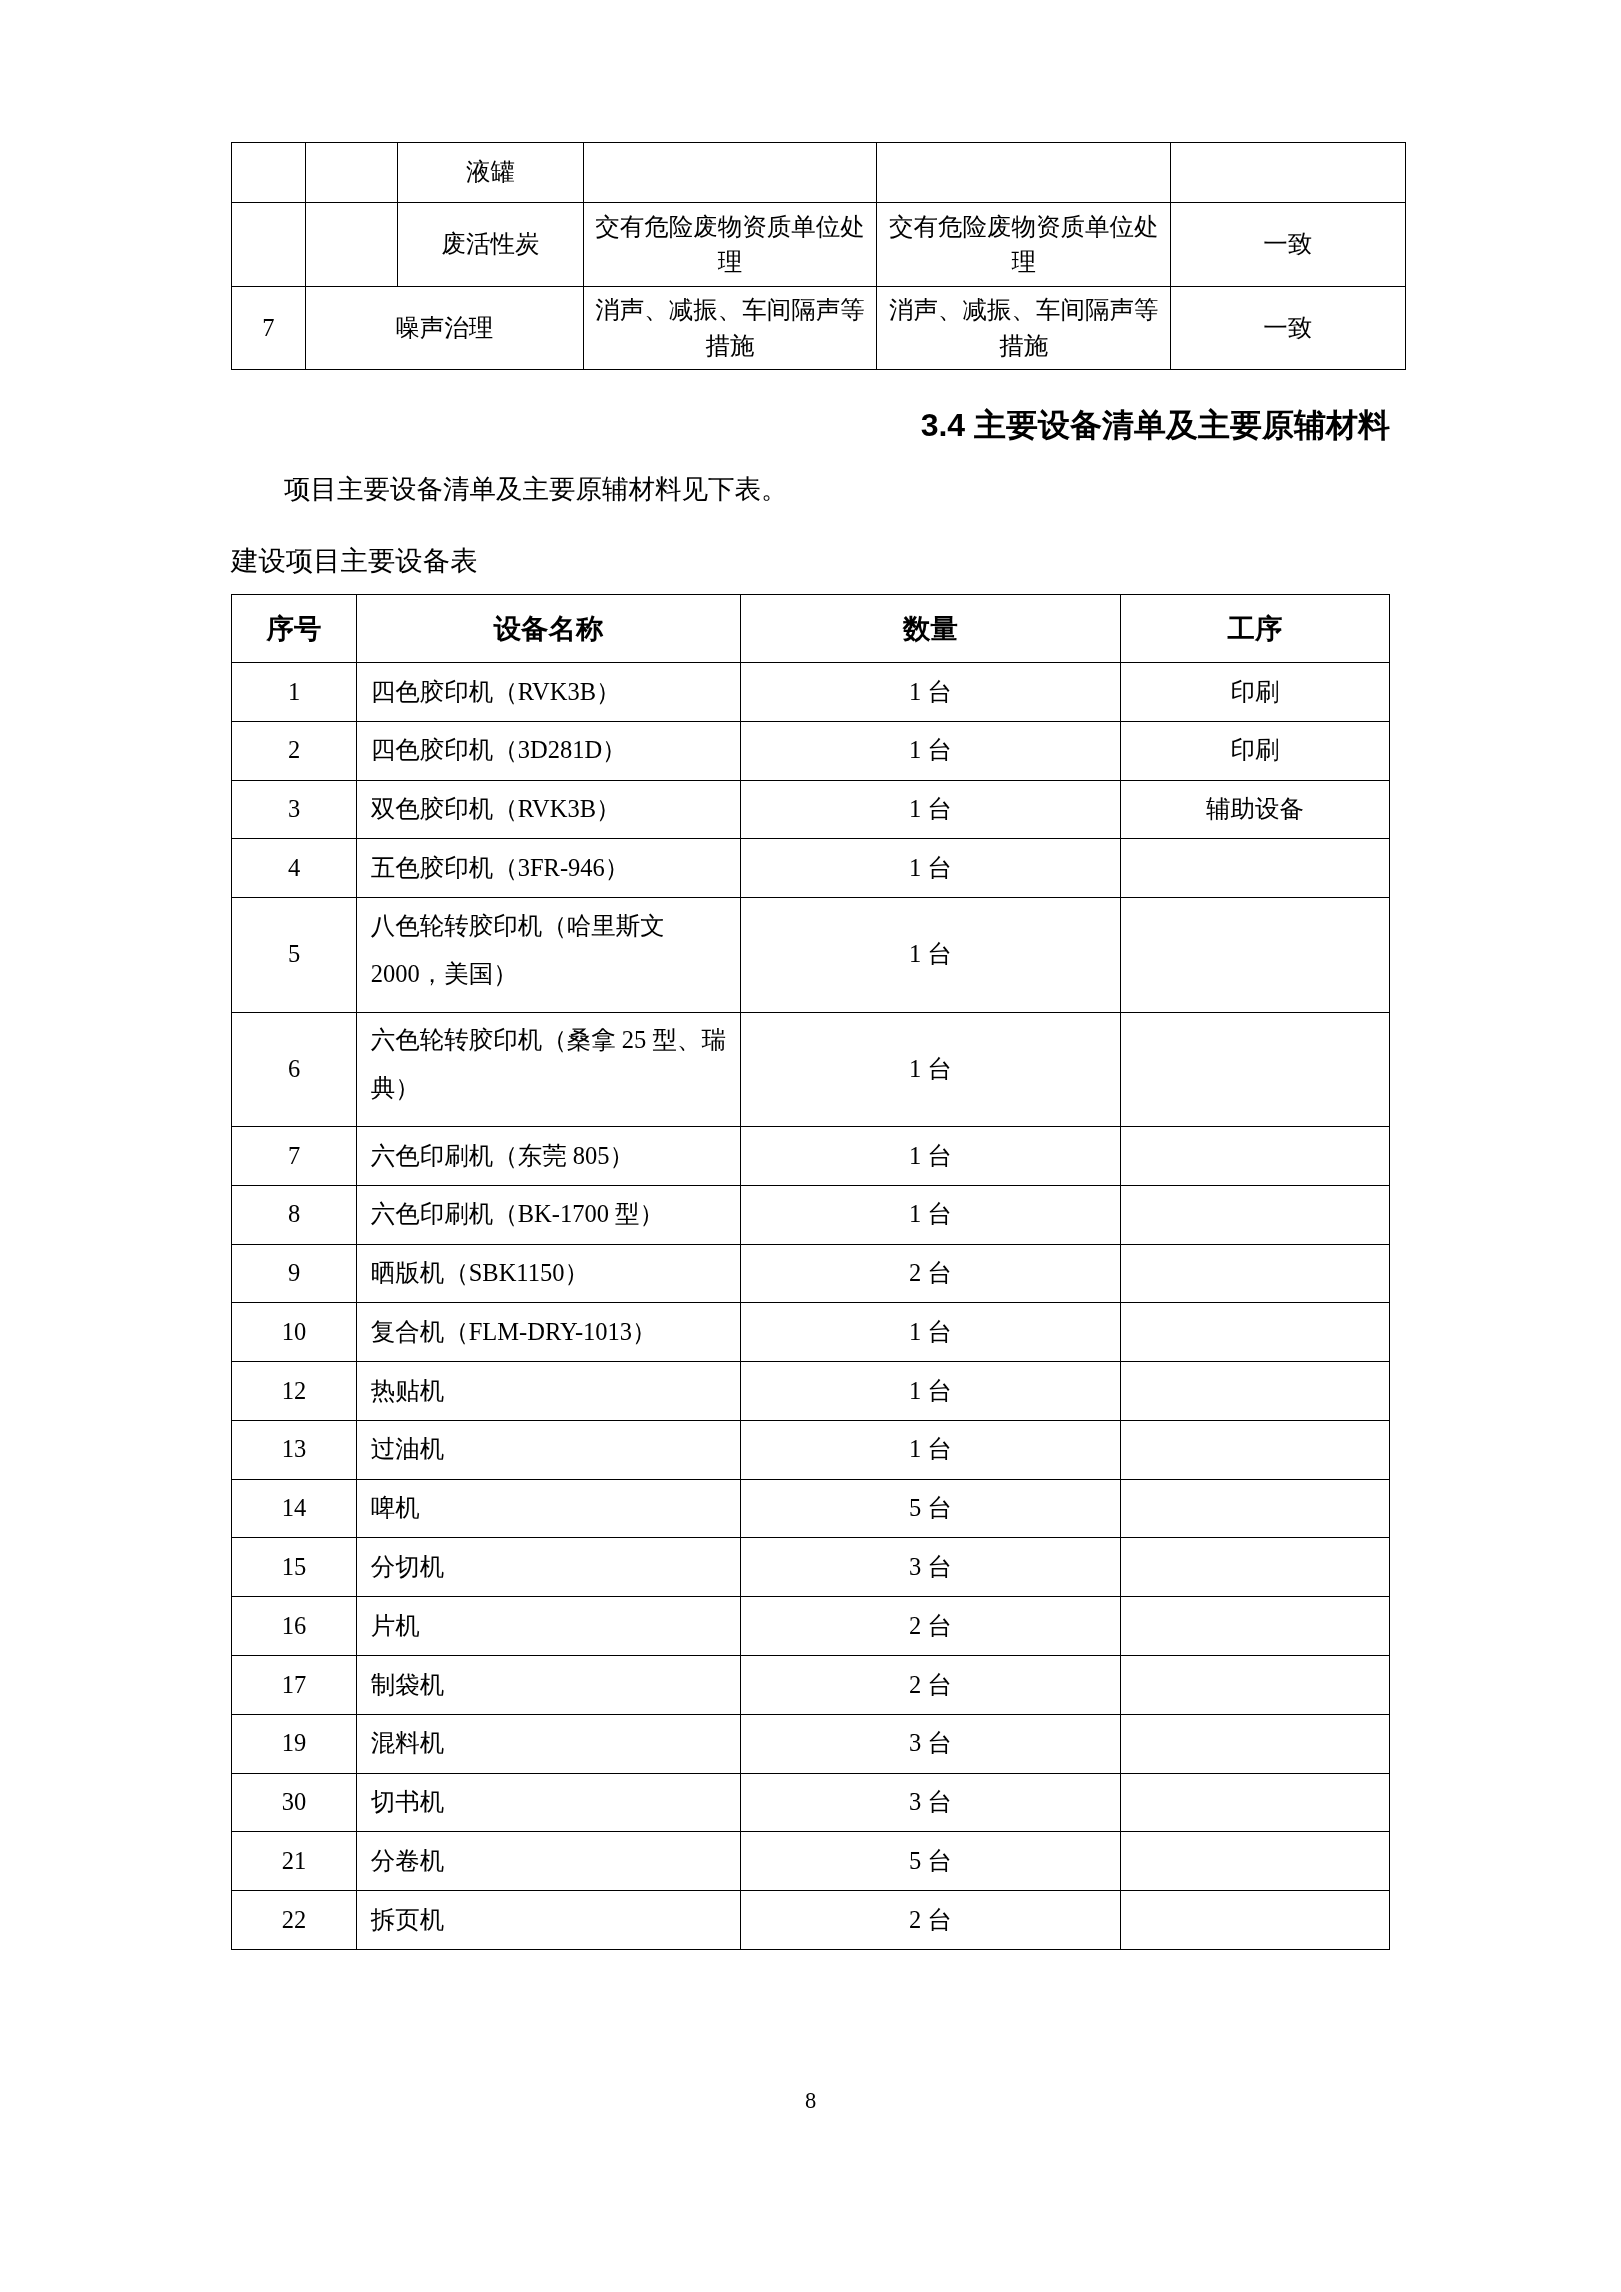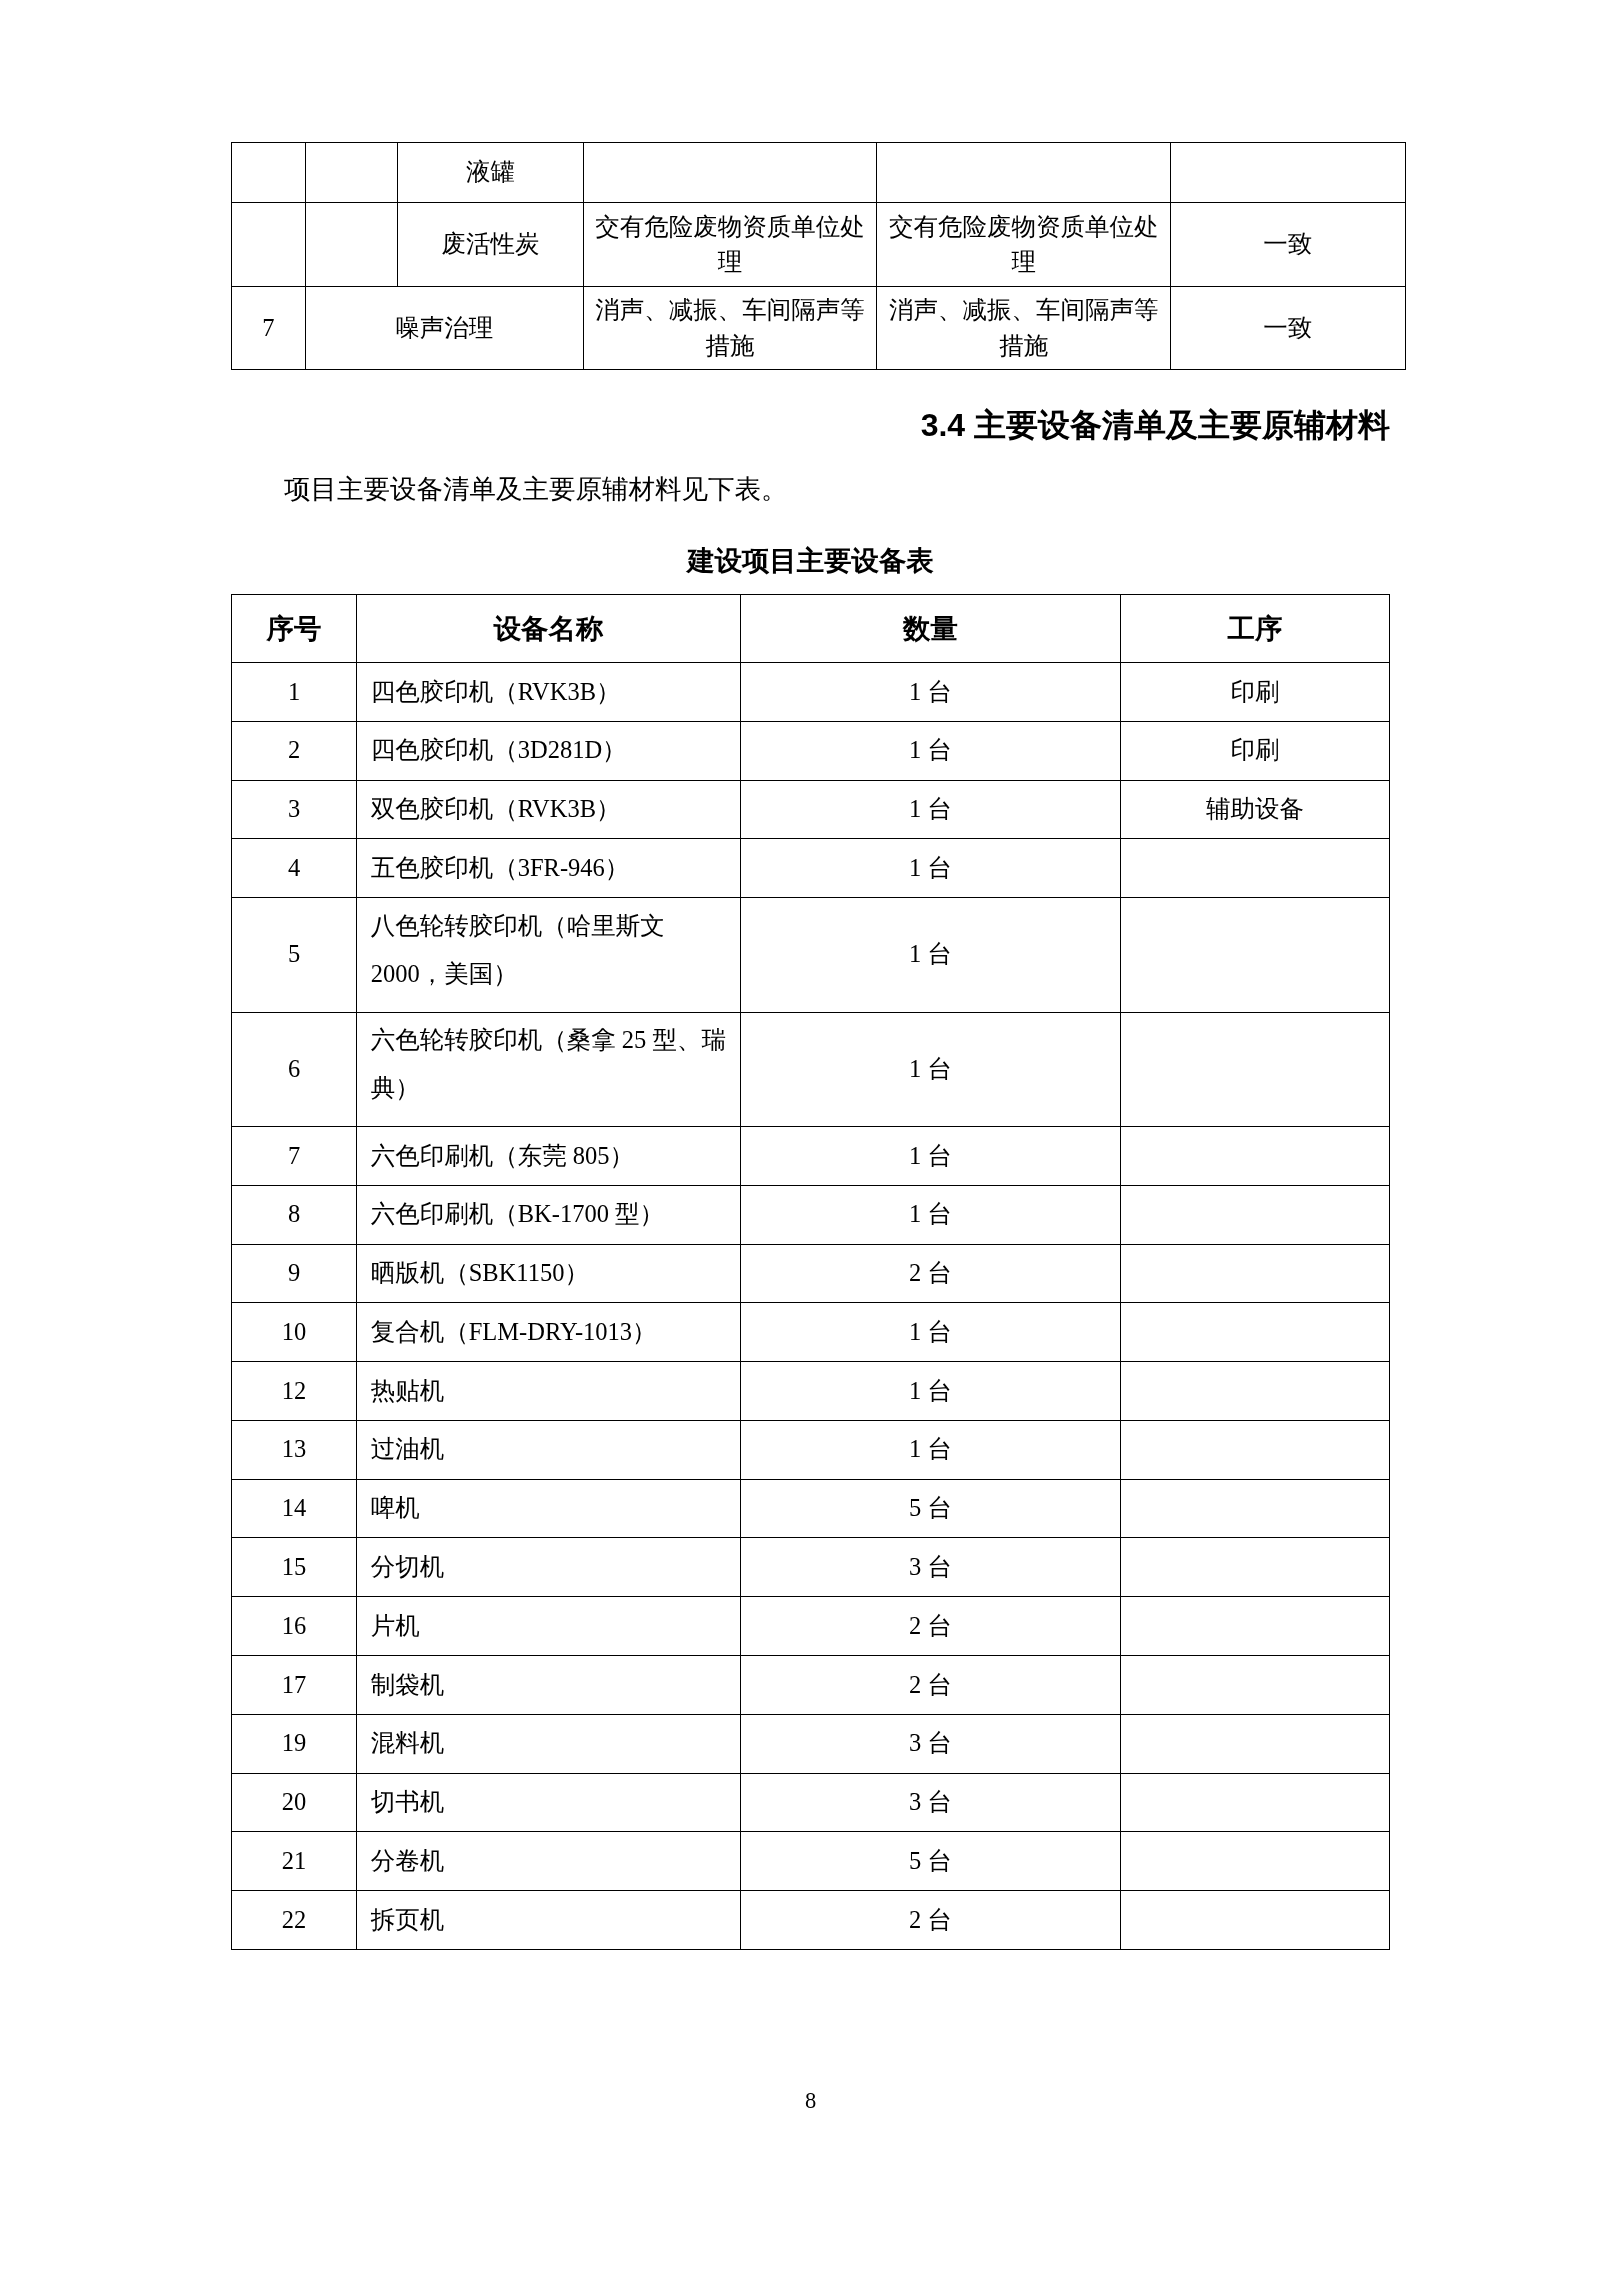--- a/index.html
+++ b/index.html
@@ -66,23 +66,23 @@
   }
   p.body {
     font-size:26.5px;
     margin:21.6px 0 0 0;
     text-indent:53px;
     line-height:1.5;
   }
 
   
   .tbl-title {
-    text-align:center;
+    text-align:left;
     font-family:"Liberation Sans","DejaVu Sans",sans-serif;
-    font-weight:bold;
+    font-weight:normal;
     font-size:27.4px;
     margin:33px 0 15.7px 0;
   }
 
   
   .tbl-equip { font-size:24.5px; }
   .tbl-equip col.c-seq  { width:125px; }
   .tbl-equip col.c-name { width:384px; }
   .tbl-equip col.c-qty  { width:380px; }
   .tbl-equip col.c-proc { width:269px; }
@@ -257,21 +257,21 @@
           <td>2 台</td>
           <td></td>
         </tr>
         <tr>
           <td>19</td>
           <td class="name">混料机</td>
           <td>3 台</td>
           <td></td>
         </tr>
         <tr>
-          <td>20</td>
+          <td>30</td>
           <td class="name">切书机</td>
           <td>3 台</td>
           <td></td>
         </tr>
         <tr>
           <td>21</td>
           <td class="name">分卷机</td>
           <td>5 台</td>
           <td></td>
         </tr>

